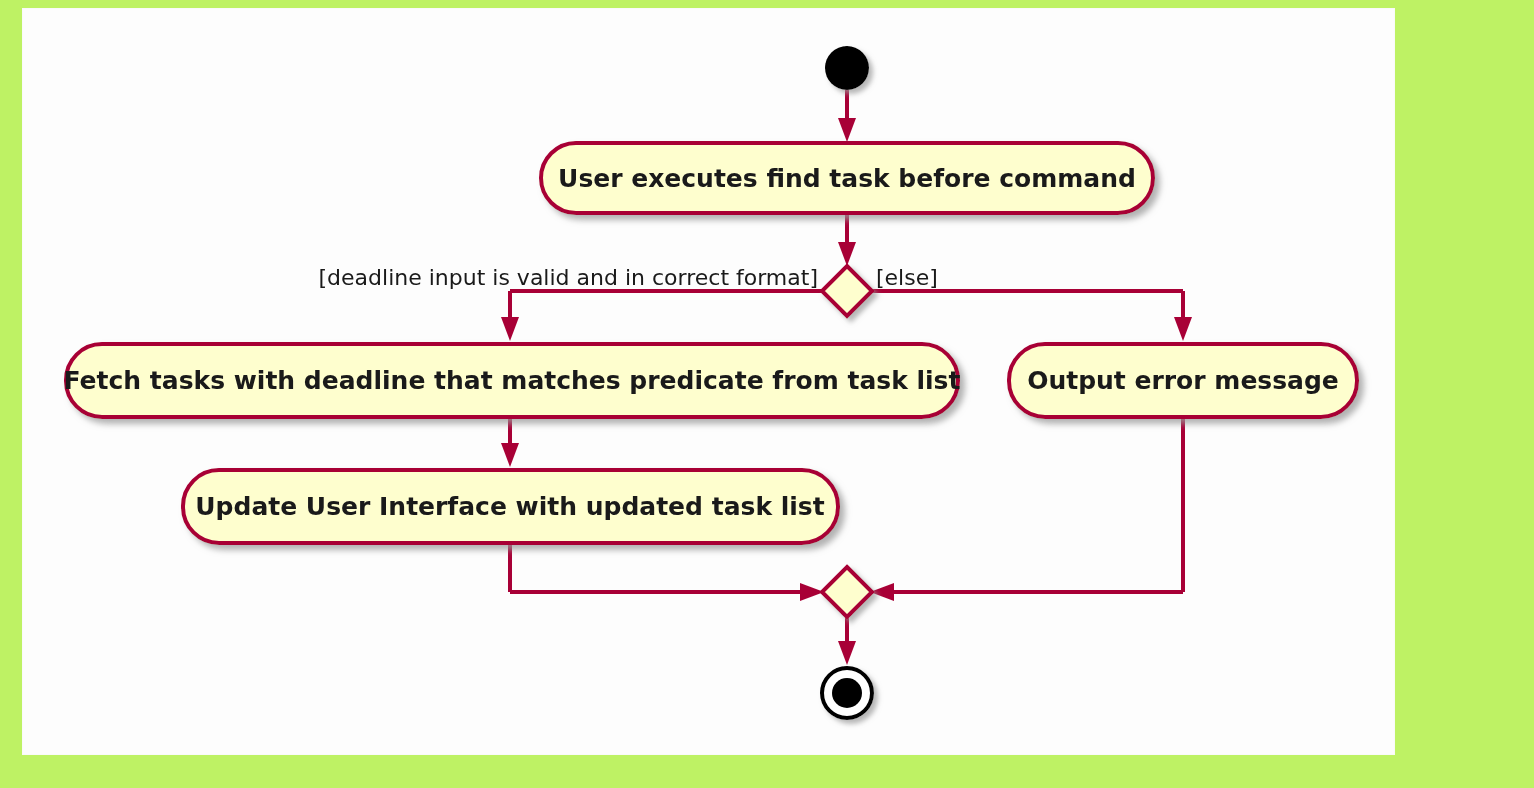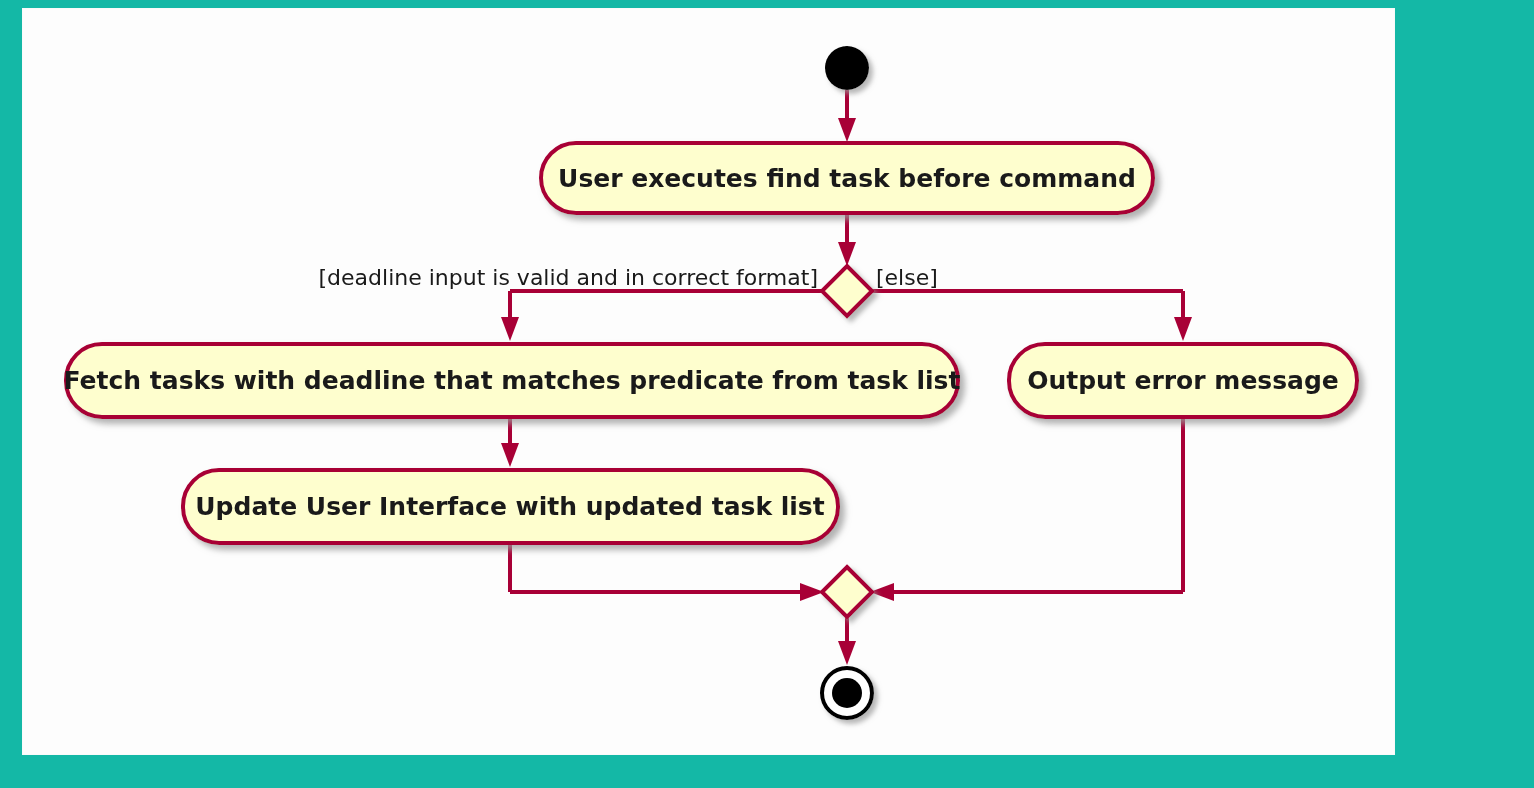--- a/index.html
+++ b/index.html
@@ -4,21 +4,21 @@
 <style>
   html, body {
     margin: 0;
     padding: 0;
     background: #ffffff;
   }
   #canvas {
     position: relative;
     width: 1534px;
     height: 788px;
-    background: #14b8a6;
+    background: #bef264;
     font-family: "DejaVu Sans", sans-serif;
     overflow: hidden;
   }
   
   #frame {
     position: absolute;
     left: 22px;
     top: 8px;
     width: 1373px;
     height: 747px;

